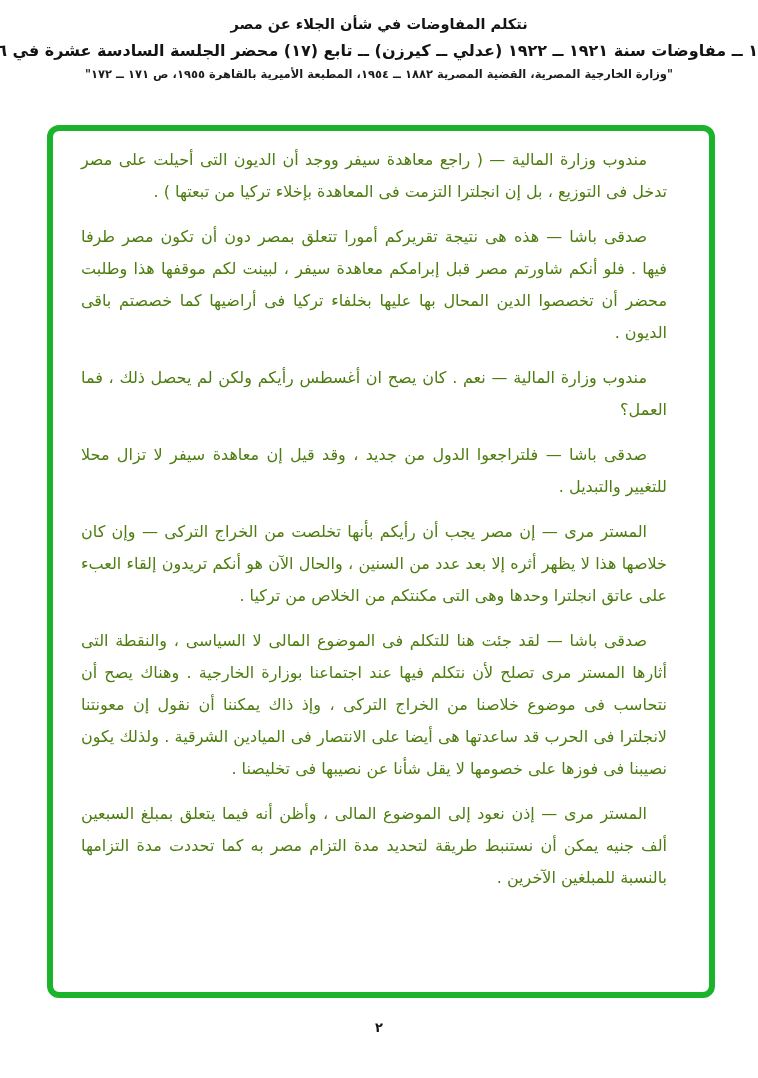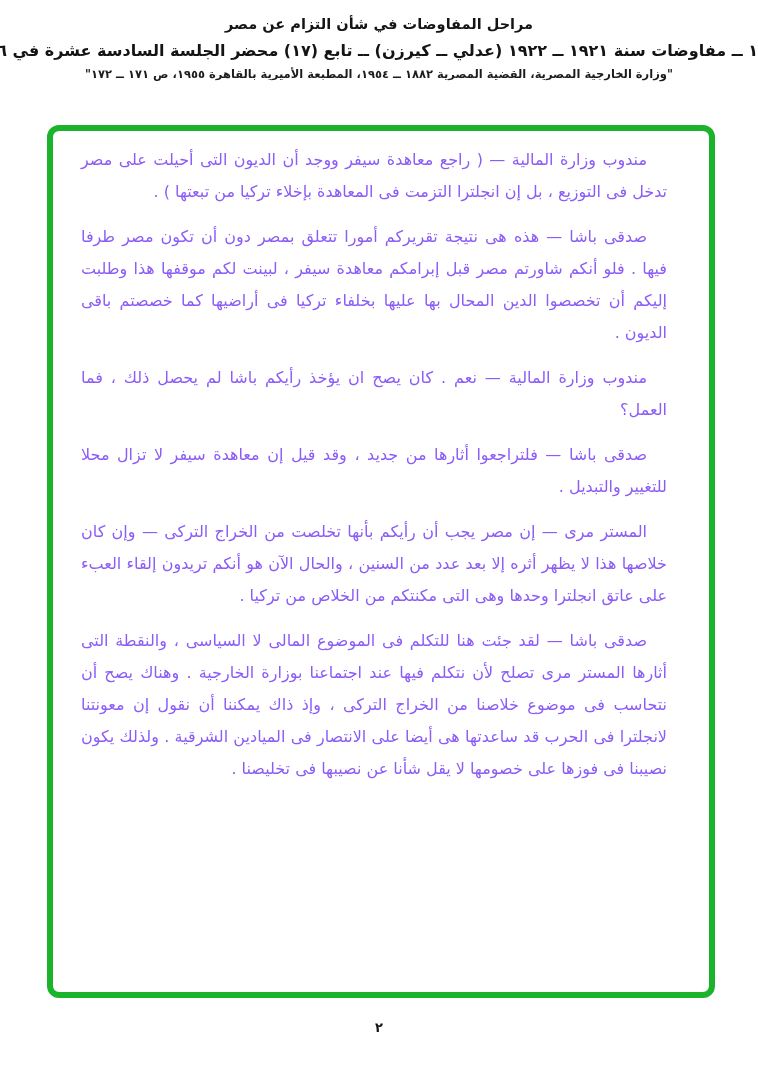--- a/index.html
+++ b/index.html
@@ -52,46 +52,47 @@
     box-sizing: border-box;
     padding: 13px 42px 10px 28px;
     overflow: hidden;
   }
   .dialogue p {
     margin: 0 0 13px 0;
     font-size: 16px;
     line-height: 32px;
     text-align: justify;
     text-indent: 20px;
-    color: #8b5cf6;
+    color: #4d7c0f;
   }
   .page-number {
     position: absolute;
     top: 1020px;
     left: 0;
     width: 758px;
     text-align: center;
     font-size: 13px;
     font-weight: bold;
   }
 </style>
 </head>
 <body>
 
 <header class="page-header">
-  <h1 class="doc-title">مراحل المفاوضات في شأن التزام عن مصر</h1>
+  <h1 class="doc-title">نتكلم المفاوضات في شأن الجلاء عن مصر</h1>
   <div class="session-line">١ ــ مفاوضات سنة ١٩٢١ ــ ١٩٢٢ (عدلي ــ كيرزن) ــ تابع (١٧) محضر الجلسة السادسة عشرة في ٢٦ أغسطس</div>
   <div class="source-line">"وزارة الخارجية المصرية، القضية المصرية ١٨٨٢ ــ ١٩٥٤، المطبعة الأميرية بالقاهرة ١٩٥٥، ص ١٧١ ــ ١٧٢"</div>
 </header>
 
 <section class="highlight-box" style="border-color: rgb(28, 179, 44);">
   <div class="dialogue">
     <p>مندوب وزارة المالية — ( راجع معاهدة سيفر ووجد أن الديون التى أحيلت على مصر تدخل فى التوزيع ، بل إن انجلترا التزمت فى المعاهدة بإخلاء تركيا من تبعتها ) .</p>
-    <p>صدقى باشا — هذه هى نتيجة تقريركم أمورا تتعلق بمصر دون أن تكون مصر طرفا فيها . فلو أنكم شاورتم مصر قبل إبرامكم معاهدة سيفر ، لبينت لكم موقفها هذا وطلبت إليكم أن تخصصوا الدين المحال بها عليها بخلفاء تركيا فى أراضيها كما خصصتم باقى الديون .</p>
-    <p>مندوب وزارة المالية — نعم . كان يصح ان يؤخذ رأيكم باشا لم يحصل ذلك ، فما العمل؟</p>
-    <p>صدقى باشا — فلتراجعوا أثارها من جديد ، وقد قيل إن معاهدة سيفر لا تزال محلا للتغيير والتبديل .</p>
+    <p>صدقى باشا — هذه هى نتيجة تقريركم أمورا تتعلق بمصر دون أن تكون مصر طرفا فيها . فلو أنكم شاورتم مصر قبل إبرامكم معاهدة سيفر ، لبينت لكم موقفها هذا وطلبت محضر أن تخصصوا الدين المحال بها عليها بخلفاء تركيا فى أراضيها كما خصصتم باقى الديون .</p>
+    <p>مندوب وزارة المالية — نعم . كان يصح ان أغسطس رأيكم ولكن لم يحصل ذلك ، فما العمل؟</p>
+    <p>صدقى باشا — فلتراجعوا الدول من جديد ، وقد قيل إن معاهدة سيفر لا تزال محلا للتغيير والتبديل .</p>
     <p>المستر مرى — إن مصر يجب أن رأيكم بأنها تخلصت من الخراج التركى — وإن كان خلاصها هذا لا يظهر أثره إلا بعد عدد من السنين ، والحال الآن هو أنكم تريدون إلقاء العبء على عاتق انجلترا وحدها وهى التى مكنتكم من الخلاص من تركيا .</p>
     <p>صدقى باشا — لقد جئت هنا للتكلم فى الموضوع المالى لا السياسى ، والنقطة التى أثارها المستر مرى تصلح لأن نتكلم فيها عند اجتماعنا بوزارة الخارجية . وهناك يصح أن نتحاسب فى موضوع خلاصنا من الخراج التركى ، وإذ ذاك يمكننا أن نقول إن معونتنا لانجلترا فى الحرب قد ساعدتها هى أيضا على الانتصار فى الميادين الشرقية . ولذلك يكون نصيبنا فى فوزها على خصومها لا يقل شأنا عن نصيبها فى تخليصنا .</p>
+    <p>المستر مرى — إذن نعود إلى الموضوع المالى ، وأظن أنه فيما يتعلق بمبلغ السبعين ألف جنيه يمكن أن نستنبط طريقة لتحديد مدة التزام مصر به كما تحددت مدة التزامها بالنسبة للمبلغين الآخرين .</p>
 
   </div>
 </section>
 
 <footer class="page-number">٢</footer>
 
 </body></html>

